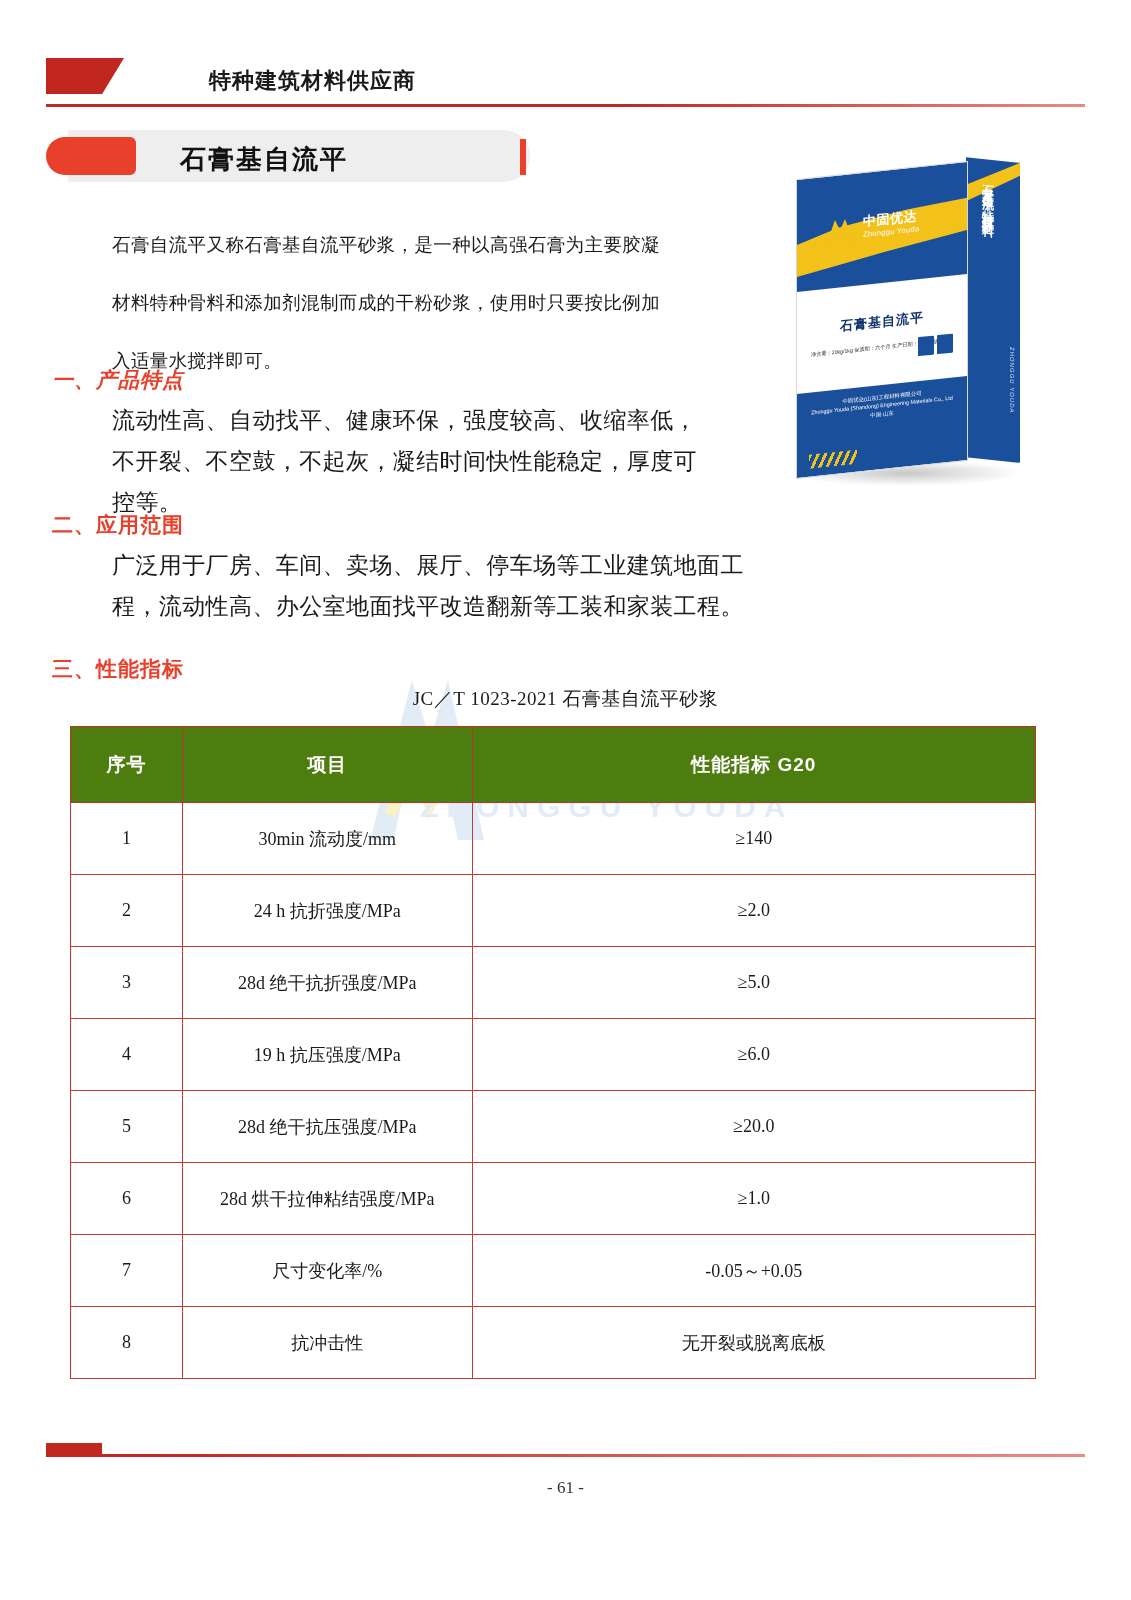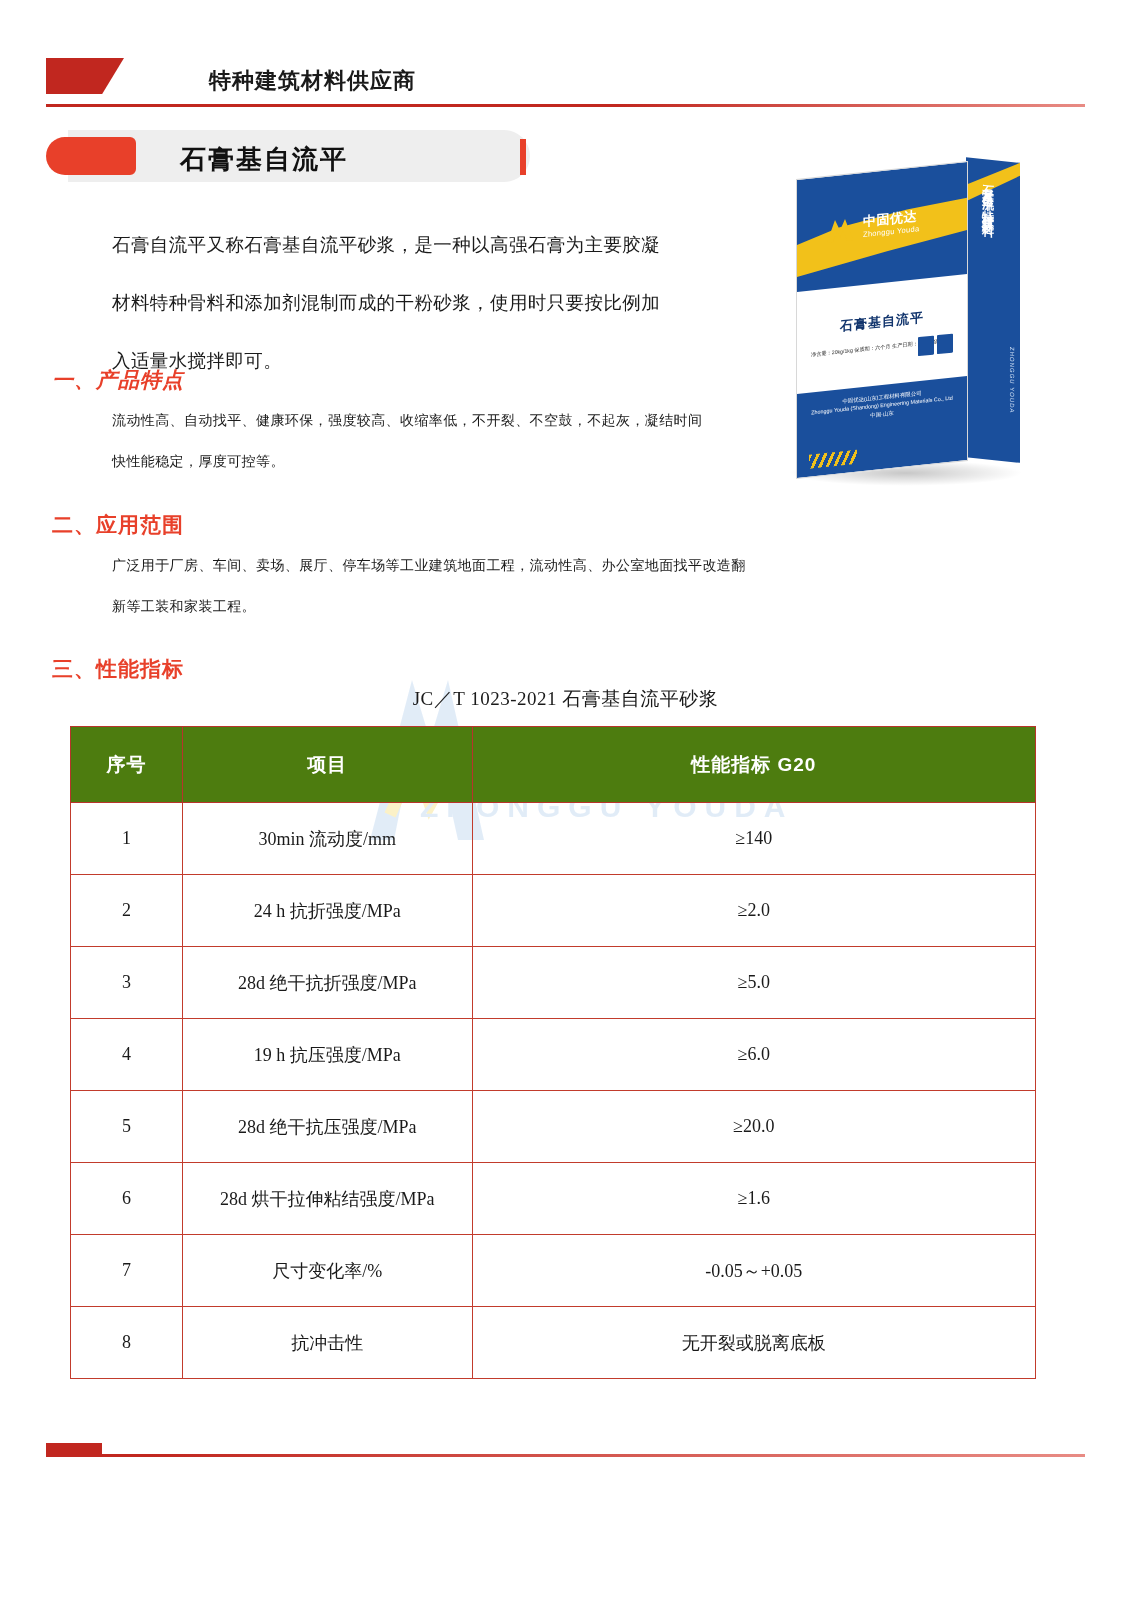--- a/index.html
+++ b/index.html
@@ -105,21 +105,21 @@
   
   .sec-head {
     position: absolute;
     font-size: 21px;
     font-weight: bold;
     color: #e8402a;
     letter-spacing: 1px;
   }
   .sec-body {
     position: absolute;
-    font-size: 14px;
+    font-size: 23px;
     line-height: 41px;
     color: #1a1a1a;
     letter-spacing: 0.4px;
   }
   #sec1-head { left: 52px; top: 366px; font-style: italic; }
   #sec1-body { left: 112px; top: 400px; width: 600px; }
   #sec2-head { left: 52px; top: 511px; }
   #sec2-body { left: 112px; top: 545px; width: 640px; }
   #sec3-head { left: 52px; top: 655px; }
 
@@ -478,31 +478,32 @@
         <td>≥6.0</td>
       </tr>
       <tr>
         <td>5</td>
         <td>28d 绝干抗压强度/MPa</td>
         <td>≥20.0</td>
       </tr>
       <tr>
         <td>6</td>
         <td>28d 烘干拉伸粘结强度/MPa</td>
-        <td>≥1.6</td>
+        <td>≥1.0</td>
       </tr>
       <tr>
         <td>7</td>
         <td>尺寸变化率/%</td>
         <td>-0.05～+0.05</td>
       </tr>
       <tr>
         <td>8</td>
         <td>抗冲击性</td>
         <td>无开裂或脱离底板</td>
       </tr>
     </tbody>
   </table>
 
   <div class="footer-rule"></div>
   <div class="footer-redblock"></div>
+  <div class="page-num">- 61 -</div>
 
 </div>
 
 </body></html>

